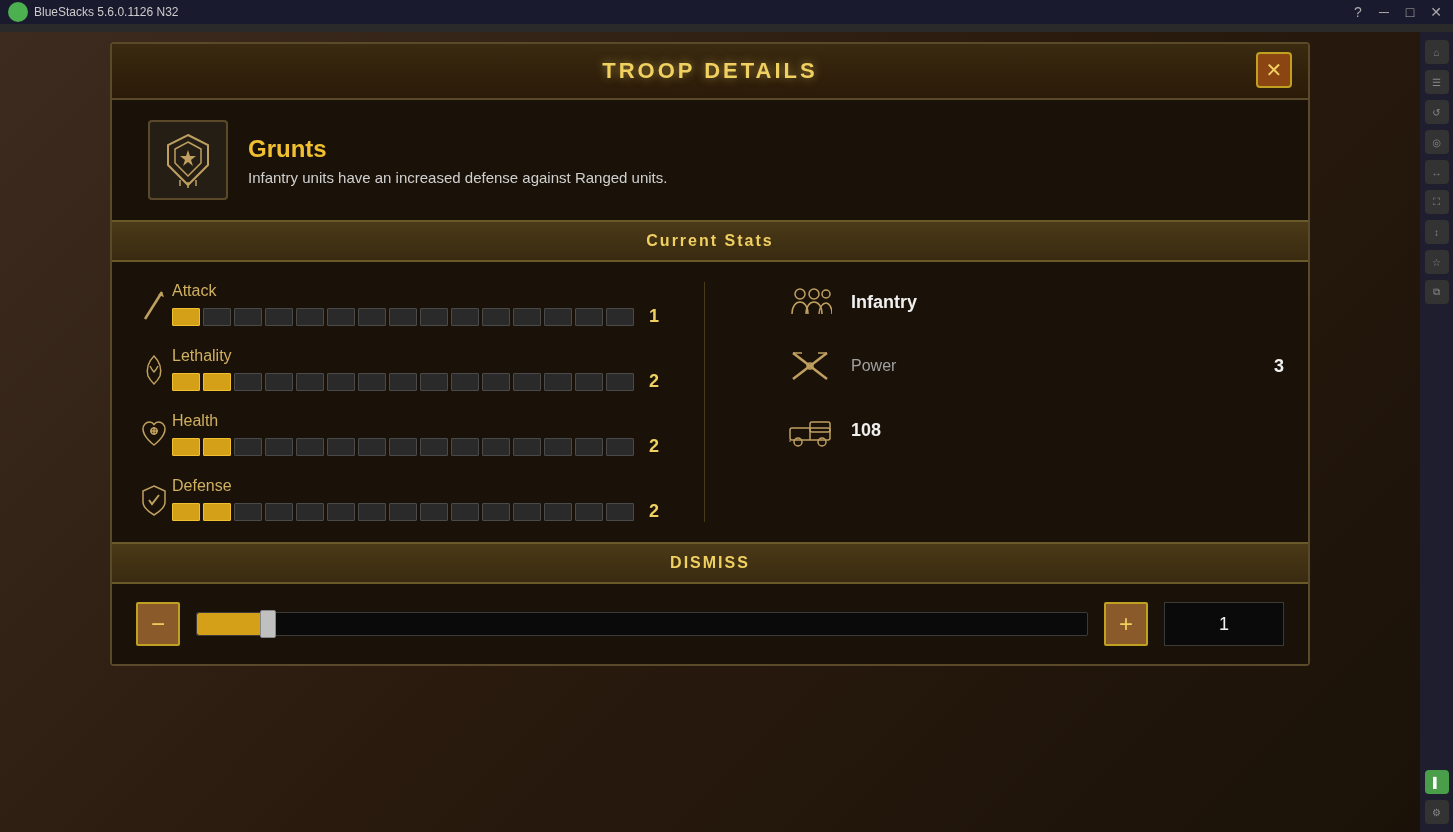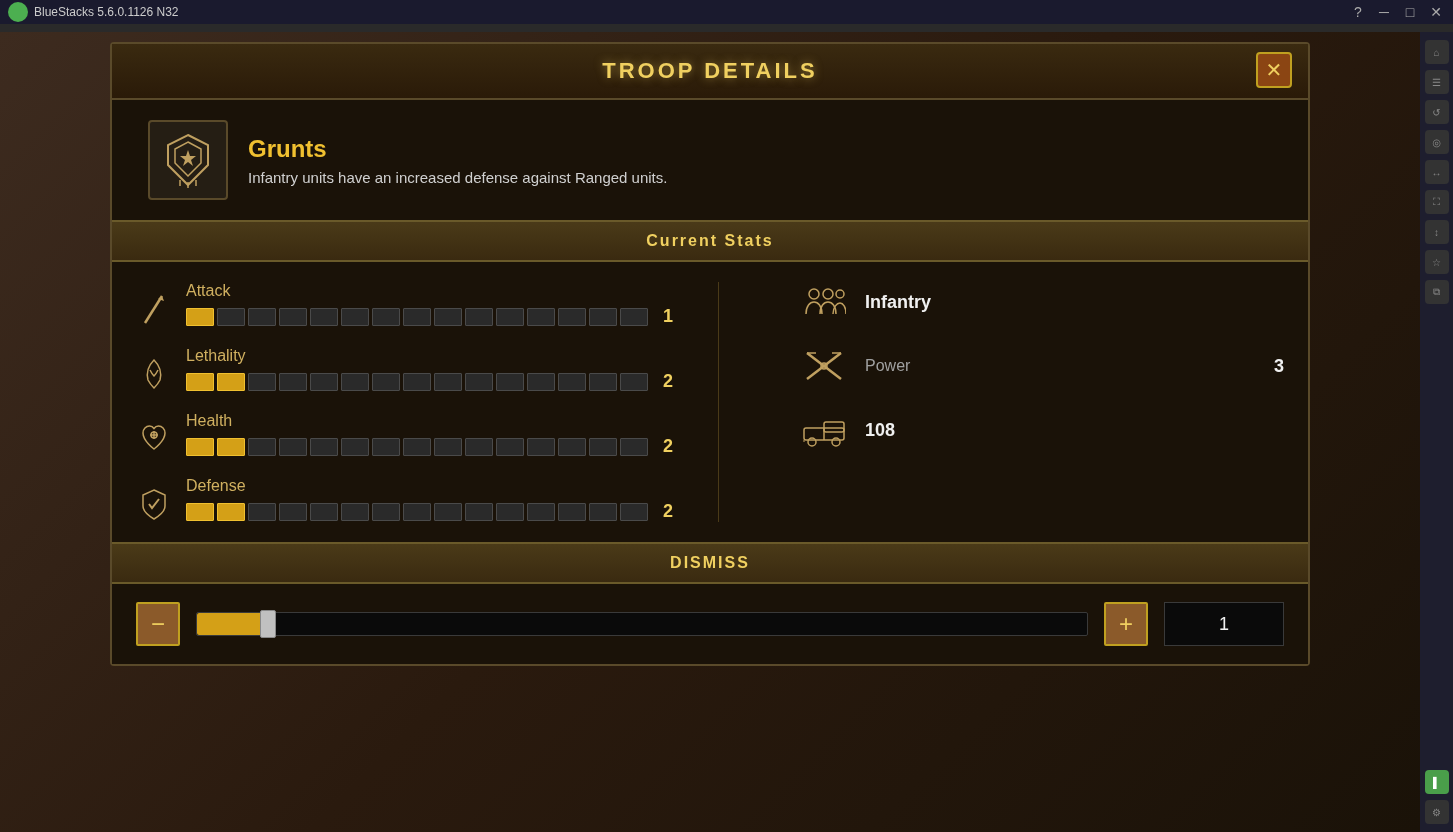--- a/index.html
+++ b/index.html
@@ -212,22 +212,21 @@
     .stats-right {
       flex: 1;
       display: flex;
       flex-direction: column;
       gap: 24px;
       padding-left: 40px;
     }
 
     .stat-row {
       display: flex;
-      align-items: flex-end;
-      gap: 14px;
+      align-items: center;
     }
     .stat-icon {
       width: 36px;
       height: 36px;
       display: flex;
       align-items: center;
       justify-content: center;
       flex-shrink: 0;
       color: #c0a060;
       font-size: 22px;

